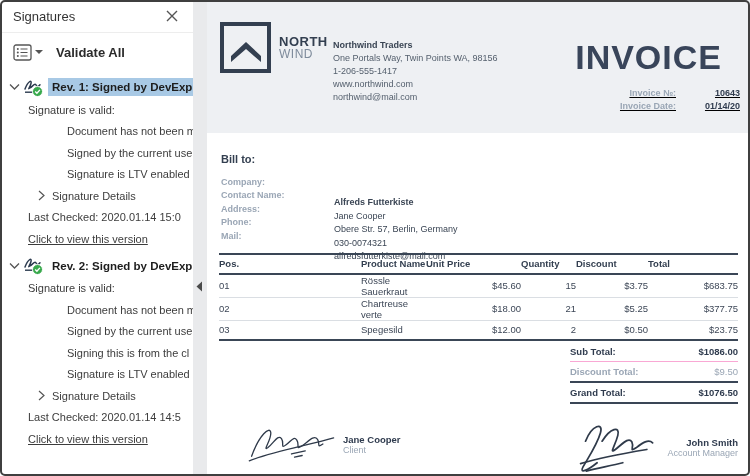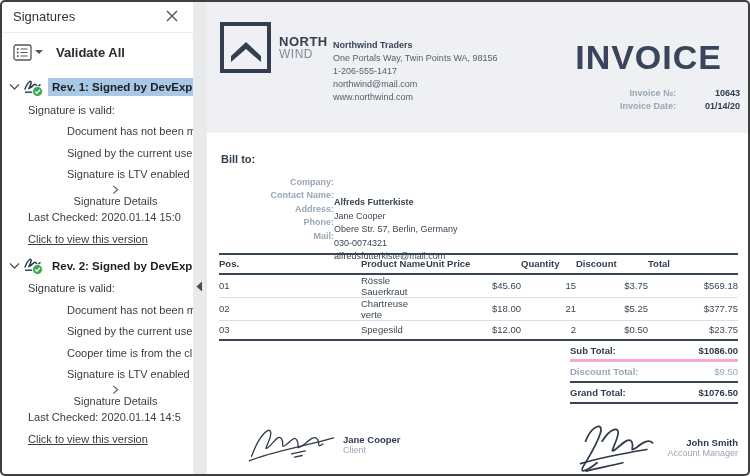--- a/index.html
+++ b/index.html
@@ -21,67 +21,67 @@
     border-top:4px solid #555; }
   .rev { margin-top:4px; }
   .rev-header { display:flex; align-items:center; height:24px; padding-left:9px; gap:3px; cursor:pointer; }
   .sig-badge { position:relative; width:22px; height:19px; flex:0 0 auto; }
   .rev-title { font-size:11.5px; font-weight:bold; color:#1d1d1d; padding:3px 3px 3px 4px;
     white-space:nowrap; overflow:hidden; flex:1; }
   .rev-title.selected { background:#a8c9e5; }
   .p-row { font-size:11px; color:#3c3c3c; height:21.5px; display:flex; align-items:center; white-space:nowrap; overflow:hidden; }
   .lvl1 { padding-left:28px; }
   .lvl2 { padding-left:67px; }
-  .details-row { padding-left:38px; gap:0; cursor:pointer;flex-direction:column; }
+  .details-row { padding-left:38px; gap:7px; cursor:pointer; }
   .view-link { text-decoration:underline; cursor:pointer; }
 
   
   .divider { position:absolute; left:193px; top:0; width:14px; height:476px; background:#e9eaec; z-index:1; }
   .collapse-arrow { position:absolute; left:3px; top:278px; cursor:pointer; }
 
   
   .page { position:absolute; left:207px; top:0; right:0; height:352px; background:#fff; }
   .band { position:relative; height:133px; background:#eef0f3; }
   .logo-box { position:absolute; left:13px; top:22px; width:51px; height:51px; border:4px solid #333f50; }
   .logo-chevron { position:absolute; left:7px; top:16px; }
   .logo-text { position:absolute; left:72px; top:36px; line-height:12px; }
   .logo-north { font-size:13px; font-weight:bold; color:#333f50; letter-spacing:0.5px; }
   .logo-wind { font-size:12px; color:#7e8b9b; letter-spacing:0.5px; }
   .company { position:absolute; left:126px; top:39px; font-size:9px; color:#55606e; line-height:13px; }
   .company-name { font-weight:bold; color:#3a4554; }
   .inv-title { position:absolute; right:28px; top:38px; font-size:34px; font-weight:bold;
     color:#39455a; letter-spacing:1px; }
   .inv-meta { position:absolute; right:10px; top:87px; font-size:9px; line-height:13px; }
-  .meta-row { display:flex; justify-content:flex-end; }
+  .meta-row { display:flex; justify-content:flex-end;text-decoration:underline; }
   .meta-label { color:#9aa6b5; font-weight:bold; text-align:right; }
   .meta-value { width:64px; text-align:right; font-weight:bold; color:#2f3b4e; }
 
   .page-body { padding:0 12px; }
   .bill-heading { margin-top:20px; font-size:11px; font-weight:bold; color:#333f50; padding-left:2px; }
   .fields { margin-top:10px; padding-left:2px; }
-  .field-row { display:flex; height:13.5px; align-items:center; font-size:9px;text-align:right; }
+  .field-row { display:flex; height:13.5px; align-items:center; font-size:9px; }
   .field-label { width:113px; color:#9aa6b5; font-weight:bold; }
   .field-value { color:#3a4554;margin-top:41px; }
   .field-row.strong .field-value { font-weight:bold; }
 
   table.items { margin-top:10px; width:100%; border-collapse:collapse; font-size:9.5px; }
   table.items th { border-top:2px solid #3a4656; border-bottom:2px solid #3a4656;
     color:#333f50; font-weight:bold; height:20px; text-align:left; }
   table.items td { height:20px; color:#3c4656; border-bottom:1px solid #dadee3; }
   table.items tr:last-child td { border-bottom:2px solid #3a4656; }
   .col-pos { width:142px; }
   .col-unit { width:95px; text-align:right; }
   .col-qty { width:55px; text-align:right; }
   .col-disc { width:72px; text-align:right; }
   .col-total { width:90px; text-align:right; }
   th.col-unit, th.col-qty, th.col-disc, th.col-total { text-align:right; }
 
   .totals { width:168px; margin-left:auto; font-size:9.5px; }
   .totals-row { display:flex; justify-content:space-between; align-items:center; height:21px; }
-  .totals-row.sub { border-bottom:3px solid #f9a8d4; }
+  .totals-row.sub { border-bottom:1px solid #f9a8d4; }
   .totals-row.disc { border-bottom:2px solid #3a4656; color:#9aa6b5; }
   .totals-row.grand { border-bottom:2px solid #3a4656; }
   .totals-row.sub .t-label, .totals-row.grand .t-label,
   .totals-row.sub .t-value, .totals-row.grand .t-value { font-weight:bold; color:#2f3b4e; }
   .totals-row.disc .t-label { font-weight:bold; color:#9aa6b5; }
 
   .sig-area { margin-top:14px; display:flex; justify-content:space-between; align-items:flex-start; }
   .sig-left { display:flex; align-items:center; margin-left:28px; gap:4px; }
   .sig-right { display:flex; align-items:center; gap:6px; }
   .sig-name { font-size:9.5px; font-weight:bold; color:#2f3b4e; }
@@ -157,21 +157,21 @@
           <path d="M2,14.2 L15,14.2" stroke="#2b3a4e" stroke-width="1.4"></path>
           <circle cx="14.5" cy="13.5" r="5" fill="#38a94c" stroke="#fff" stroke-width="1"></circle>
           <polyline points="12.2,13.5 13.9,15.2 16.9,11.9" fill="none" stroke="#fff" stroke-width="1.4"></polyline>
         </svg>
       </span>
       <span class="rev-title">Rev. 2: Signed by DevExpress</span>
     </div>
     <div class="p-row lvl1">Signature is valid:</div>
     <div class="p-row lvl2">Document has not been m</div>
     <div class="p-row lvl2">Signed by the current user</div>
-    <div class="p-row lvl2">Cooper time is from the cl</div>
+    <div class="p-row lvl2">Signing this is from the cl</div>
     <div class="p-row lvl2">Signature is LTV enabled</div>
     <div class="p-row details-row">
       <svg width="7" height="11" viewBox="0 0 7 11">
           <polyline points="1,1 6,5.5 1,10" fill="none" stroke="#555" stroke-width="1.2"></polyline>
         </svg>
       <span>Signature Details</span>
     </div>
     <div class="p-row lvl1">Last Checked: 2020.01.14 14:5</div>
     <div class="p-row lvl1">
         <span class="view-link">Click to view this version</span>
@@ -196,22 +196,22 @@
         </svg>
     </div>
     <div class="logo-text">
       <div class="logo-north">NORTH</div>
       <div class="logo-wind">WIND</div>
     </div>
     <div class="company">
       <div class="company-name">Northwind Traders</div>
       <div>One Portals Way, Twin Points WA, 98156</div>
       <div>1-206-555-1417</div>
+      <div>www.northwind.com</div>
       <div>northwind@mail.com</div>
-      <div>www.northwind.com</div>
     </div>
     <div class="inv-title">INVOICE</div>
     <div class="inv-meta">
       <div class="meta-row">
         <span class="meta-label">Invoice №:</span>
         <span class="meta-value">10643</span>
       </div>
       <div class="meta-row">
         <span class="meta-label">Invoice Date:</span>
         <span class="meta-value">01/14/20</span>
@@ -256,21 +256,21 @@
           <th class="col-total">Total</th>
         </tr>
       </thead>
       <tbody>
         <tr>
           <td>01</td>
           <td>Rössle Sauerkraut</td>
           <td class="col-unit">$45.60</td>
           <td class="col-qty">15</td>
           <td class="col-disc">$3.75</td>
-          <td class="col-total">$569.18</td>
+          <td class="col-total">$683.75</td>
         </tr>
         <tr>
           <td>02</td>
           <td>Chartreuse verte</td>
           <td class="col-unit">$18.00</td>
           <td class="col-qty">21</td>
           <td class="col-disc">$5.25</td>
           <td class="col-total">$377.75</td>
         </tr>
         <tr>

